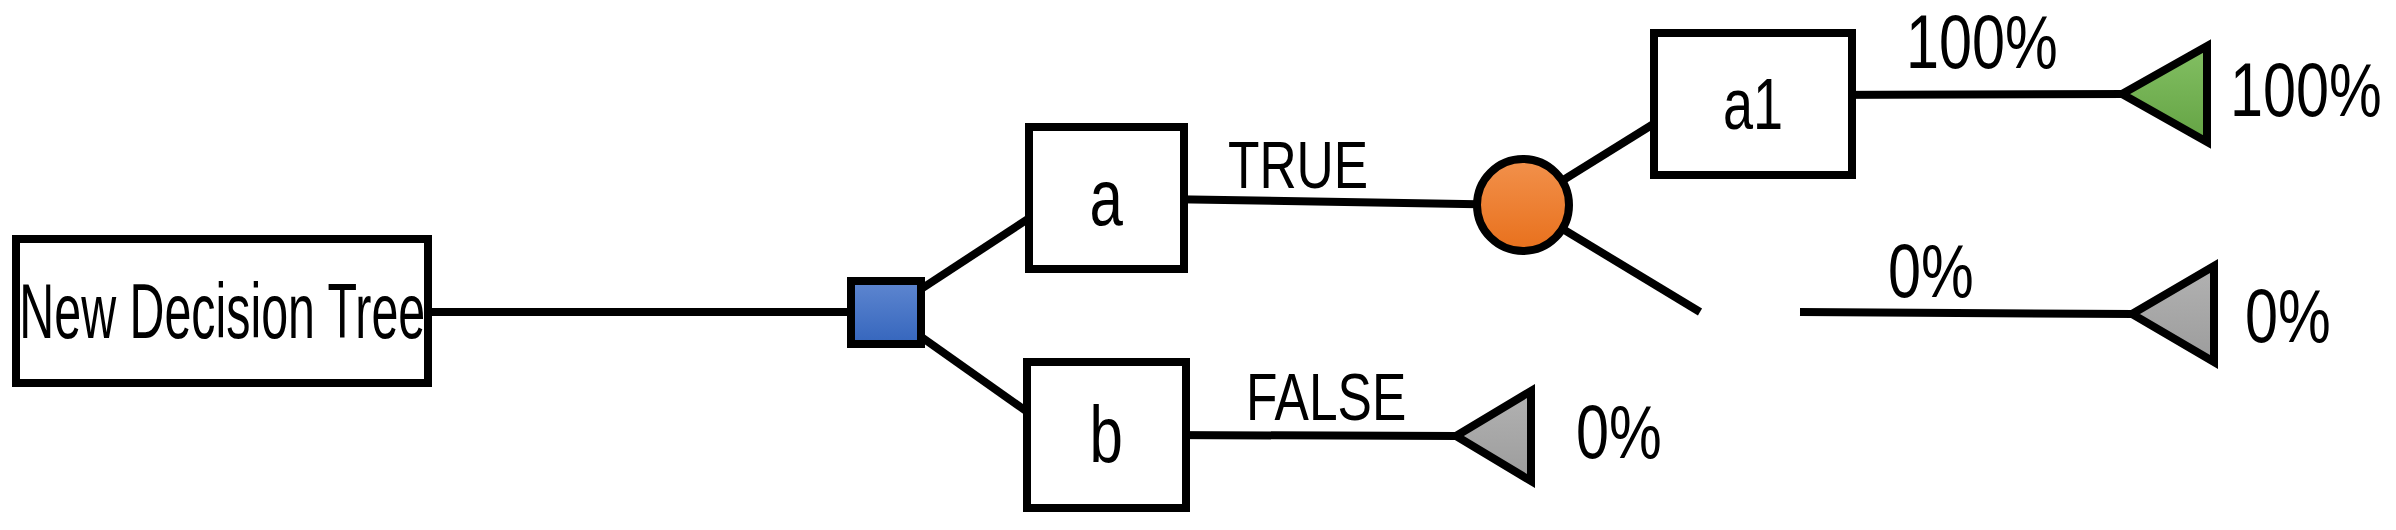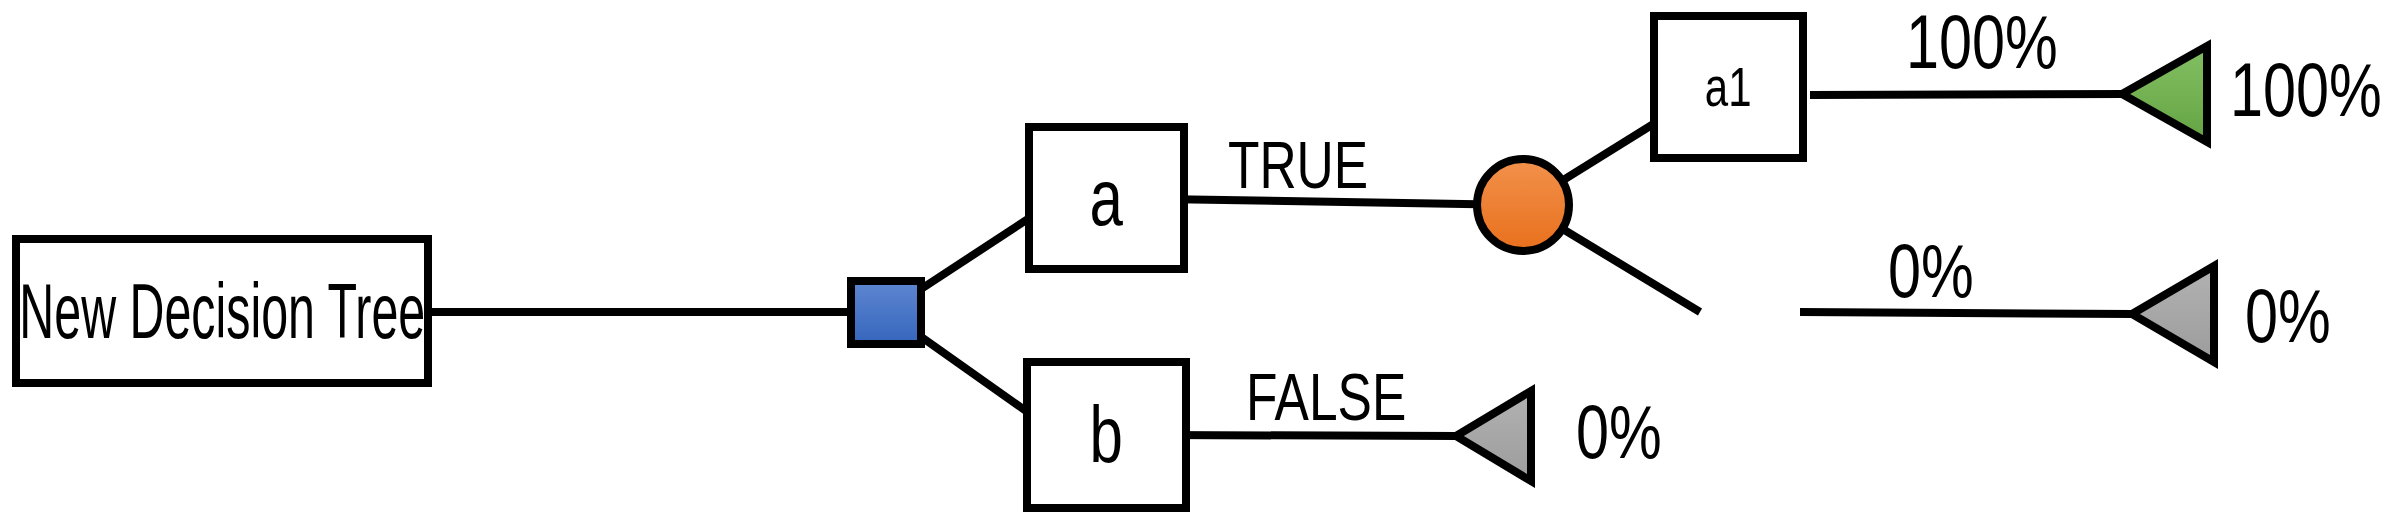--- a/index.html
+++ b/index.html
@@ -28,21 +28,21 @@
   .node > span {
     white-space: nowrap;
     line-height: 1;
     transform: scaleX(0.75);
     transform-origin: center center;
   }
   .node.root { left: 12px; top: 235px; width: 420px; height: 152px; font-size: 78px; }
   .node.root > span { transform: scaleX(0.62); }
   .node.box-a  { left: 1025px; top: 123px; width: 163px; height: 150px; font-size: 80px; }
   .node.box-b  { left: 1023px; top: 358px; width: 167px; height: 154px; font-size: 80px; }
-  .node.box-a1 { left: 1650px; top:  12px; width: 157px; height: 150px; font-size: 56px; }
+  .node.box-a1 { left: 1650px; top:  29px; width: 206px; height: 150px; font-size: 72px; }
   .node.box-a2 { left: 1645px; top: 237px; width: 195px; height: 150px; font-size: 80px; }
   .lbl {
     position: absolute;
     line-height: 1;
     white-space: nowrap;
     transform-origin: left center;
   }
   .edge-lbl { font-size: 66px; transform: scaleX(0.78); }
   .pct-lbl  { font-size: 76px; transform: scaleX(0.78); }
   .lbl.true-lbl      { left: 1228px; top: 132px; }

